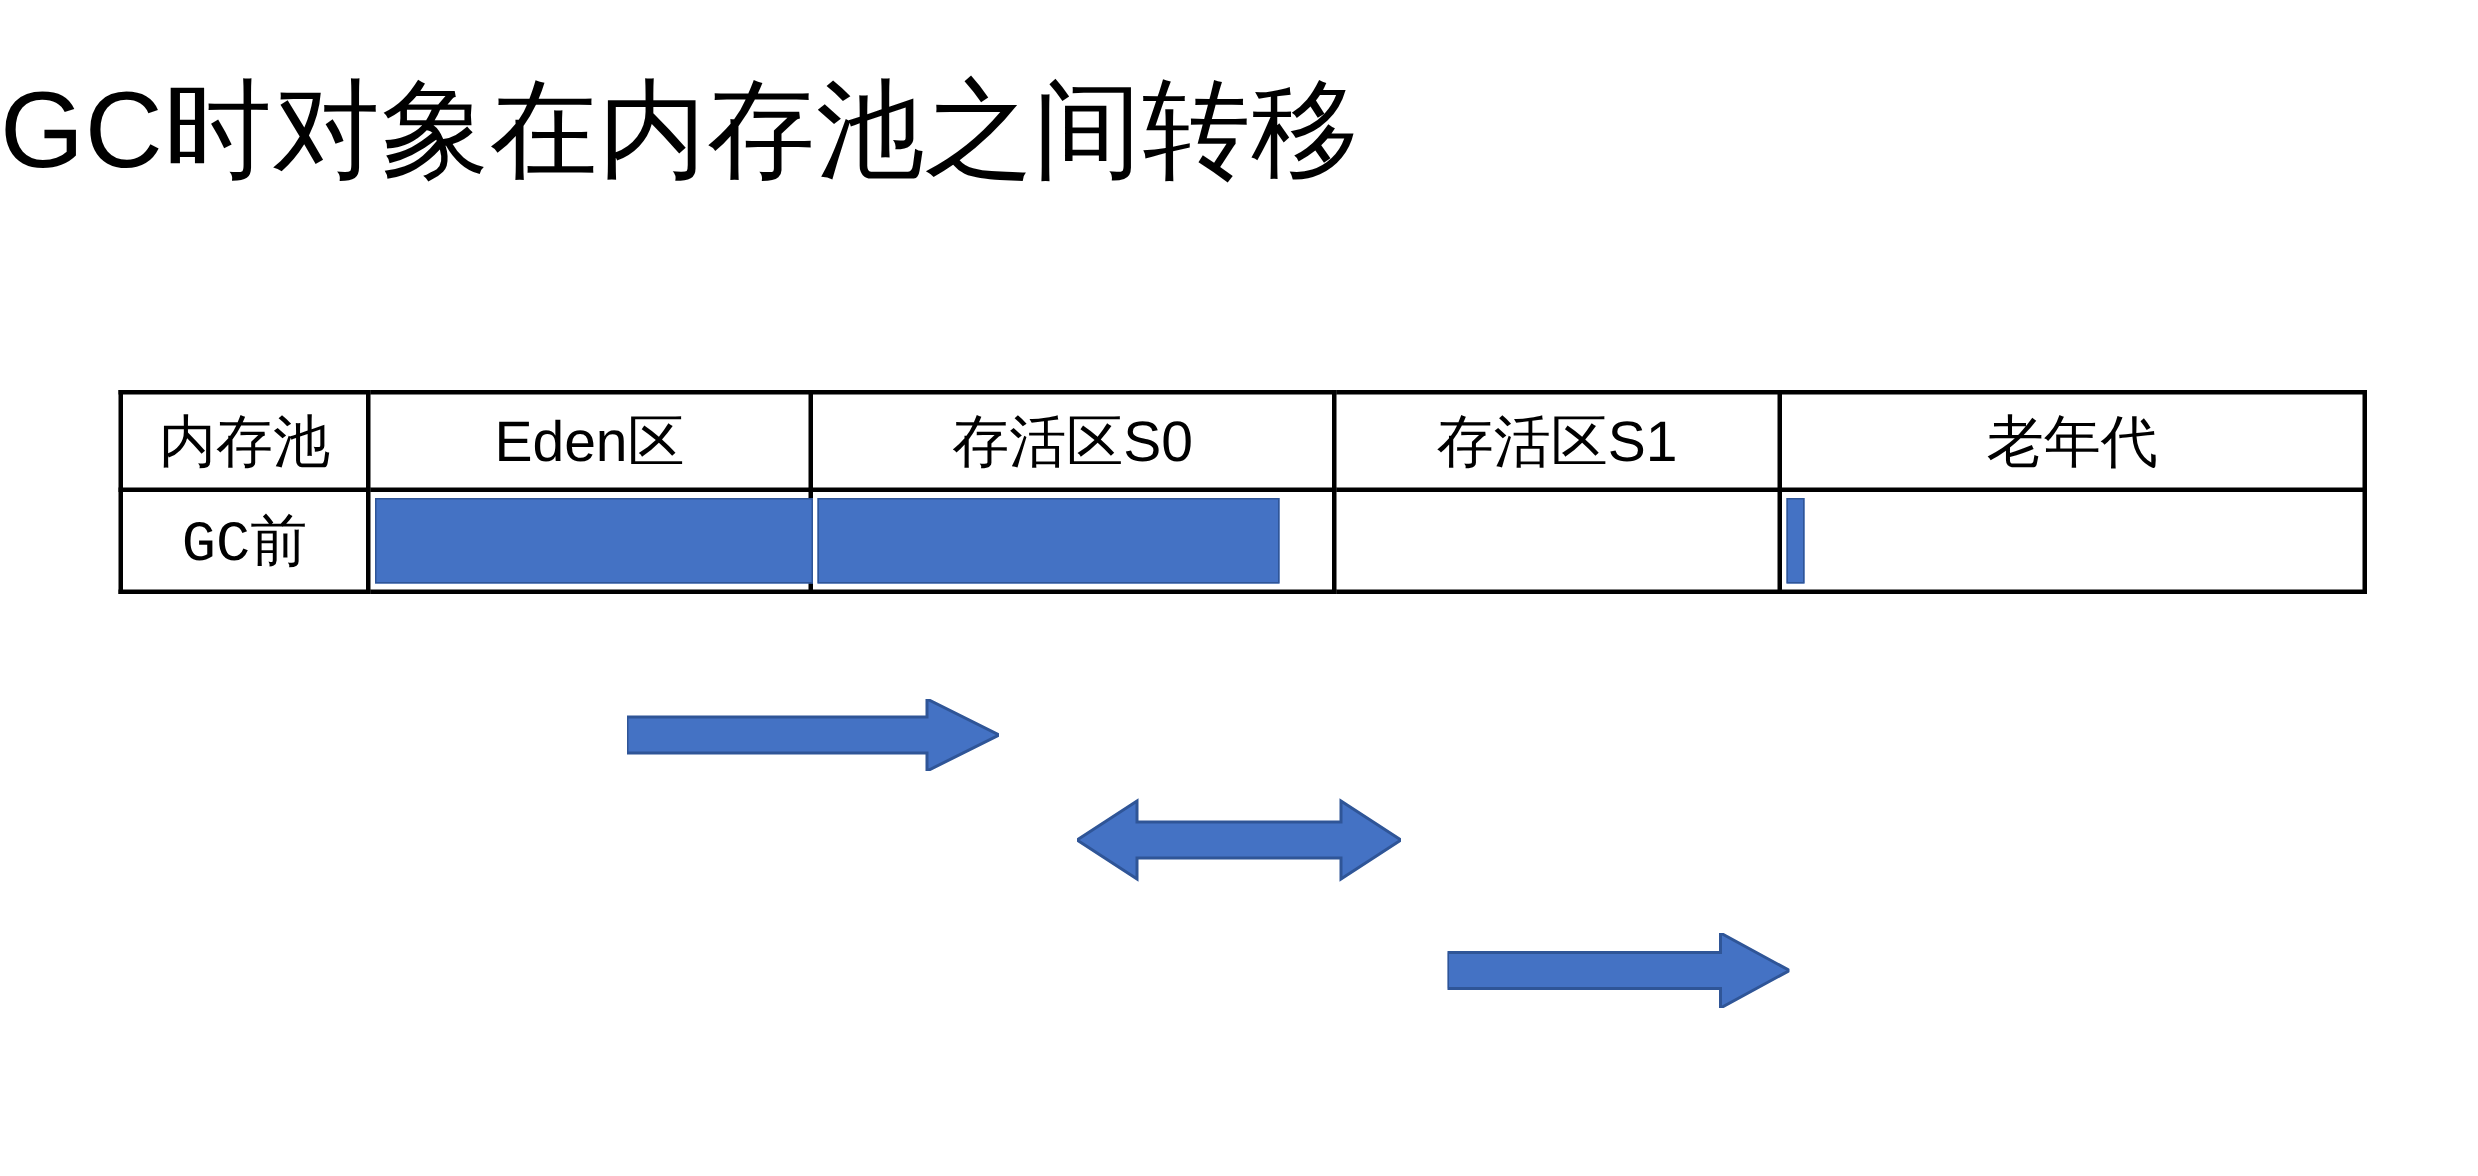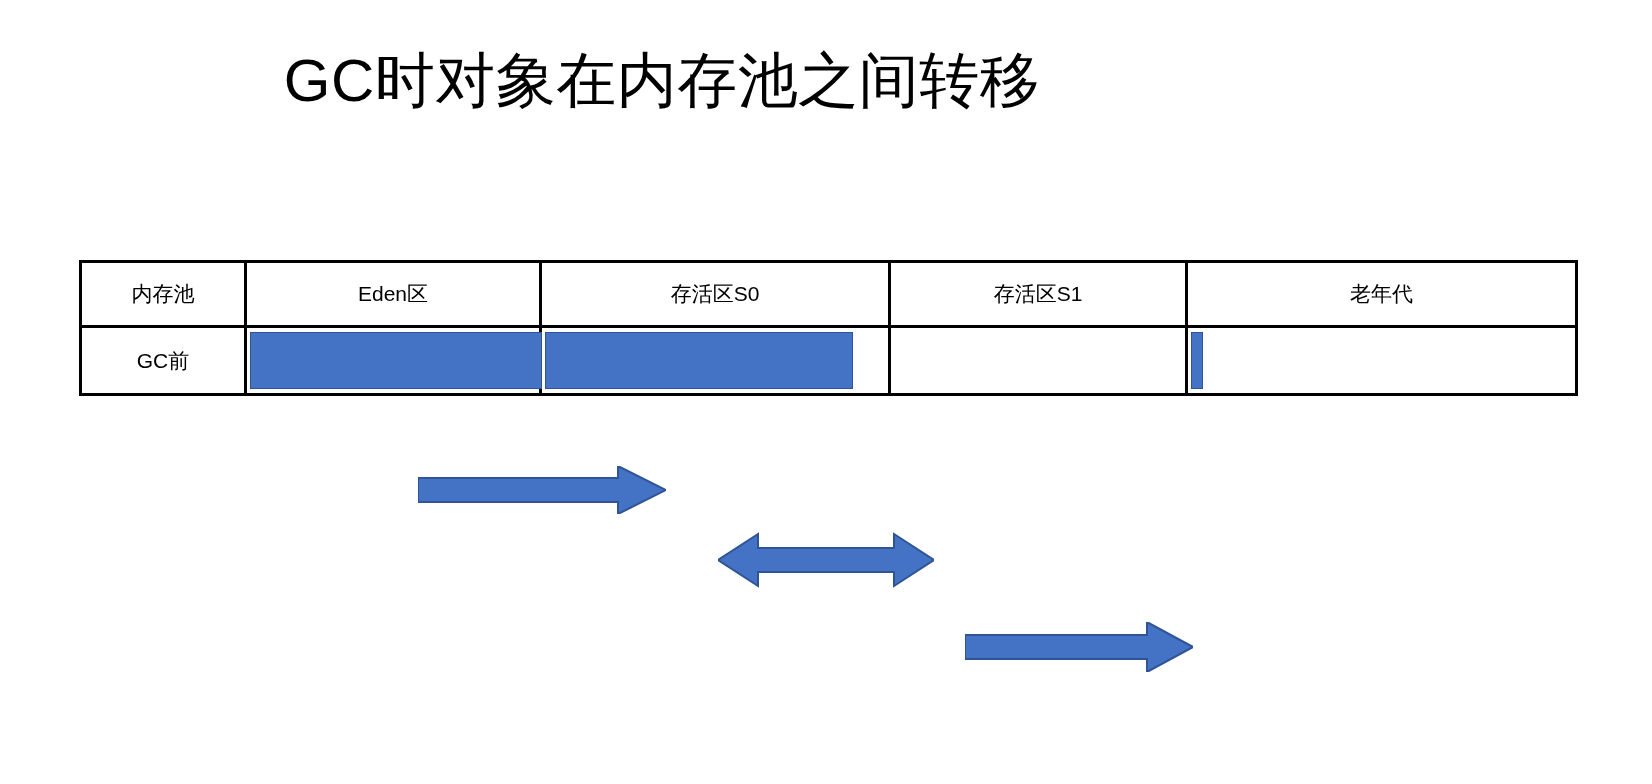--- a/index.html
+++ b/index.html
@@ -15,49 +15,49 @@
     color: #000000;
     overflow: hidden;
   }
 
   
   #slide-title {
     position: absolute;
     left: 0;
     top: 46px;
     width: 1324px;
-    text-align: center;
-    font-size: 60px;
+    text-align: left;
+    font-size: 72px;
     font-weight: 400;
     line-height: 1.15;
     letter-spacing: 0.5px;
     white-space: nowrap;
   }
 
   
   #memory-table {
     position: absolute;
     left: 79px;
     top: 260px;
     width: 1496px;
     border-collapse: collapse;
     table-layout: fixed;
   }
   #memory-table td {
     border: 3px solid #000000;
     padding: 0;
     height: 62px;
     vertical-align: middle;
-    font-size: 21px;
+    font-size: 38px;
     font-weight: 400;
     text-align: center;
     position: relative;
   }
   #memory-table tr.header-row td { height: 62px; }
-  #memory-table tr.data-row td  { height: 65px; }
+  #memory-table tr.data-row td  { height: 65px; font-family: Liberation Mono, monospace; }
 
   .col-label { width: 165px; }
   .col-eden  { width: 295px; }
   .col-s0    { width: 349px; }
   .col-s1    { width: 297px; }
   .col-old   { width: 390px; }
 
   .row-label {
     text-align: center;
     padding-left: 26px;

